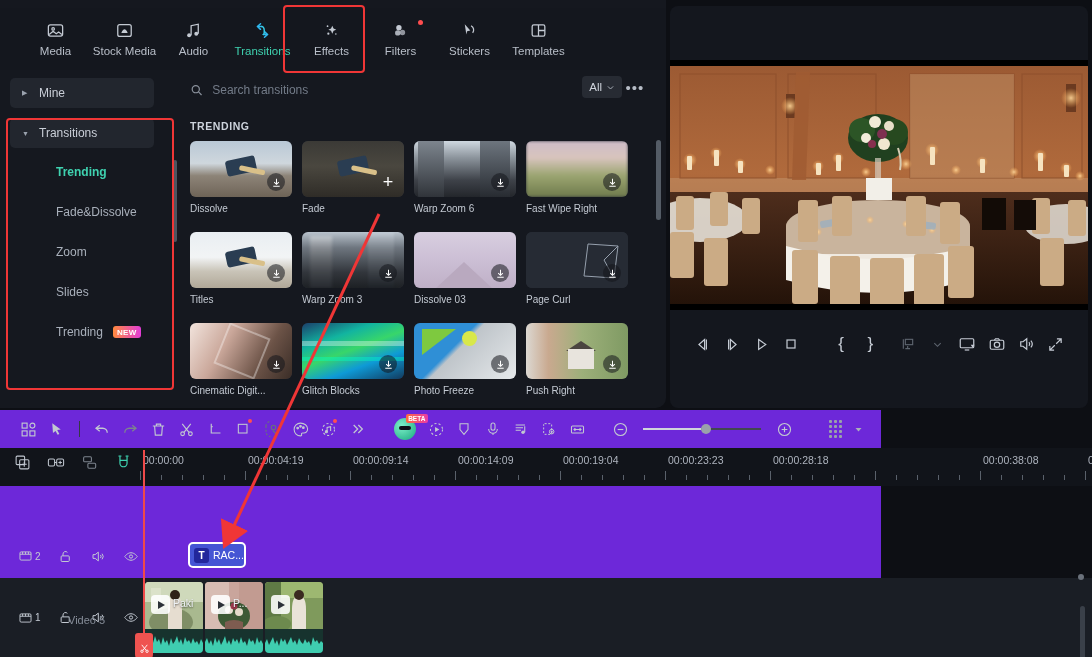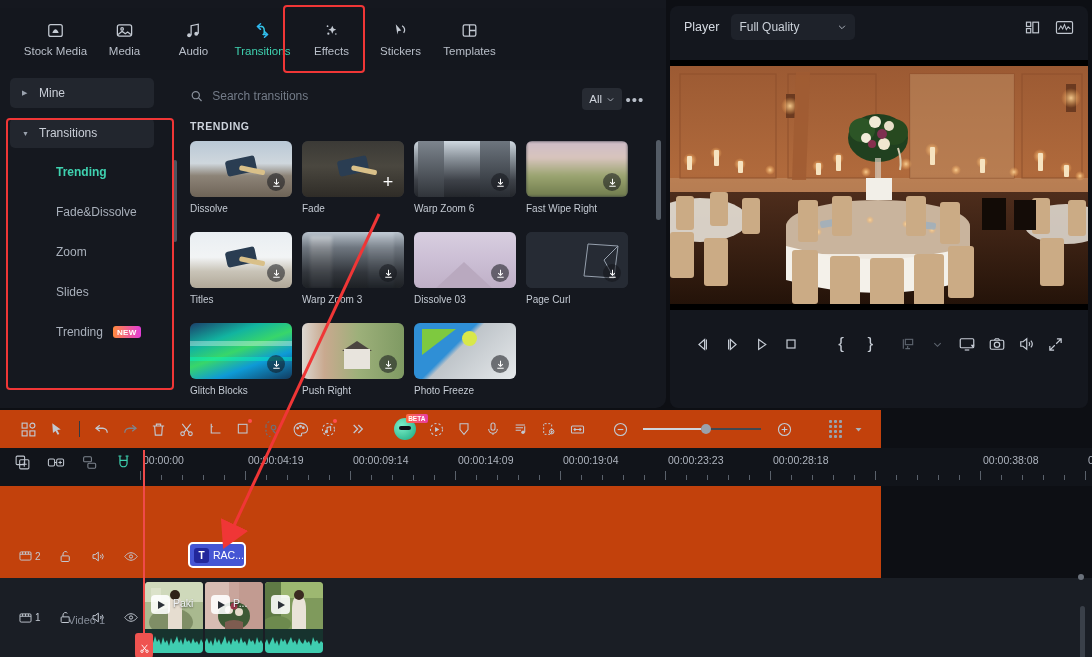--- a/index.html
+++ b/index.html
@@ -17,21 +17,21 @@
   .topnav{position:absolute;left:0;top:8px;width:666px;height:62px;background:#14171e;display:flex;align-items:center;padding-left:22px;gap:2px;}
   .navitem{width:67px;height:54px;display:flex;flex-direction:column;align-items:center;justify-content:center;gap:5px;border-radius:6px;cursor:pointer;position:relative;}
   .navitem .lbl{font-size:11.5px;color:#b9bfc9;white-space:nowrap;}
   .navitem.active .lbl{color:#3fd2b0;}
   .navitem svg{display:block;}
   .navdot{position:absolute;width:5px;height:5px;border-radius:50%;background:#ff4d4f;top:8px;right:11px;}
 
   .navhl{position:absolute;left:283px;top:5px;width:82px;height:68px;border:2.4px solid #f03636;border-radius:4px;pointer-events:none;}
 
   
-  .searchrow{position:absolute;left:0;top:76px;width:666px;height:34px;display:flex;align-items:flex-end;padding:0 18px 0 190px;}
+  .searchrow{position:absolute;left:0;top:76px;width:666px;height:34px;display:flex;align-items:flex-start;padding:0 18px 0 190px;}
   .searchbox{flex:1;display:flex;align-items:center;gap:9px;height:28px;}
   .searchbox input{background:transparent;border:0;outline:none;color:#cfd4dc;font-size:12px;font-family:"Liberation Sans",sans-serif;width:100%;}
   .searchbox input::placeholder{color:#737b88;}
   .allbtn{display:flex;align-items:center;gap:4px;background:#272b33;border-radius:4px;height:22px;padding:0 7px;font-size:11.5px;color:#cfd4dc;cursor:pointer;}
   .dots{display:flex;align-items:center;justify-content:center;width:26px;height:22px;cursor:pointer;color:#b6bcc6;font-size:15px;letter-spacing:1px;}
 
   
   .sidebar{position:absolute;left:10px;top:78px;width:170px;height:322px;}
   .sbrow{height:30px;display:flex;align-items:center;border-radius:5px;margin-bottom:10px;padding-left:12px;gap:9px;cursor:pointer;}
   .sbrow.box{background:#22262e;width:144px;}
@@ -98,21 +98,21 @@
   .seek .knob{position:absolute;left:1px;top:-4.5px;width:12px;height:12px;border-radius:50%;background:#fff;border:2px solid #fff;}
   .tc{background:#11141a;border-radius:4px;padding:3px 8px;font-size:11.5px;color:#d9dee5;}
   .tcsep{font-size:11.5px;color:#8b929d;}
   .tctot{font-size:11.5px;color:#d9dee5;}
   .btnrow{display:flex;align-items:center;padding:0 18px;height:40px;gap:0;}
   .pbtn{width:34px;height:34px;display:flex;align-items:center;justify-content:center;cursor:pointer;color:#c6ccd5;}
   .pbtn.dim{color:#5d646e;}
   .sp{flex:1;}
 
   
-  .timeline{position:absolute;left:0;top:410px;width:881px;height:247px;background:#c2410c;}
+  .timeline{position:absolute;left:0;top:410px;width:881px;height:247px;background:#6d28d9;}
   .ttools{height:38px;display:flex;align-items:center;padding:0 14px;gap:0;}
   .tool{width:30px;height:30px;display:flex;align-items:center;justify-content:center;cursor:pointer;color:#c2c8d1;position:relative;}
   .tool.dim{color:#6a717b;}
   .tool .rd{position:absolute;width:4px;height:4px;border-radius:50%;background:#ff4d4f;top:5px;right:6px;}
   .divider{width:1px;height:16px;background:#343a44;margin:0 8px;}
   .aiicon{width:22px;height:22px;border-radius:50%;background:radial-gradient(circle at 35% 35%,#7ef0c9,#17a77f);position:relative;}
   .aiicon::after{content:"";position:absolute;left:5px;top:8px;width:12px;height:4px;border-radius:2px;background:#0e1116;}
   .beta{position:absolute;top:0px;right:-6px;font-size:6.5px;font-weight:bold;color:#fff;background:linear-gradient(90deg,#ff6a3d,#e83ca8);border-radius:2px;padding:1px 2.5px;}
   .zslider{display:flex;align-items:center;gap:0;}
   .ztrack{width:118px;height:2px;background:#41474f;position:relative;margin:0 8px;}
@@ -160,33 +160,33 @@
 <body>
 
 <div class="app">
 
   <div class="leftpanel">
 
     <div class="topnav">
 
       <div class="navitem">
         <svg width="19" height="19" viewBox="0 0 24 24" fill="none" stroke="#c4cad3" stroke-width="1.6">
-          <rect x="3.5" y="4.5" width="17" height="15" rx="2.5"></rect>
-            <path d="M8 15c1.2-3 2.6-4.5 4-4.5s2.8 1.5 4 4.5z" fill="#c4cad3" stroke="none"></path>
-        </svg>
-        <span class="lbl">Stock Media</span>
-      </div>
-
-      <div class="navitem">
-        <svg width="19" height="19" viewBox="0 0 24 24" fill="none" stroke="#c4cad3" stroke-width="1.6">
           <rect x="3" y="5" width="18" height="14" rx="2.5"></rect>
             <circle cx="9" cy="10" r="1.6"></circle>
             <path d="M4 17l5-4 4 3 3-2 4 3"></path>
         </svg>
         <span class="lbl">Media</span>
+      </div>
+
+      <div class="navitem">
+        <svg width="19" height="19" viewBox="0 0 24 24" fill="none" stroke="#c4cad3" stroke-width="1.6">
+          <rect x="3.5" y="4.5" width="17" height="15" rx="2.5"></rect>
+            <path d="M8 15c1.2-3 2.6-4.5 4-4.5s2.8 1.5 4 4.5z" fill="#c4cad3" stroke="none"></path>
+        </svg>
+        <span class="lbl">Stock Media</span>
       </div>
 
       <div class="navitem">
         <svg width="19" height="19" viewBox="0 0 24 24" fill="none" stroke="#c4cad3" stroke-width="1.6">
           <path d="M9 18V6l9-2v12"></path>
             <circle cx="6.5" cy="18" r="2.5" fill="#c4cad3" stroke="none"></circle>
             <circle cx="15.5" cy="16" r="2.5" fill="#c4cad3" stroke="none"></circle>
         </svg>
         <span class="lbl">Audio</span>
       </div>
@@ -204,20 +204,29 @@
       <div class="navitem">
         <svg width="19" height="19" viewBox="0 0 24 24" fill="#c4cad3">
           <path d="M13 6l1.6 3.6L18 11l-3.4 1.4L13 16l-1.6-3.6L8 11l3.4-1.4z"></path>
           <circle cx="7" cy="6.5" r="1.1"></circle>
             <circle cx="17.5" cy="16.5" r="1"></circle>
             <circle cx="8" cy="16" r="1.4"></circle>
         </svg>
         <span class="lbl">Effects</span>
       </div>
 
+      <div class="navitem">
+        <span class="navdot"></span>
+        <svg width="19" height="19" viewBox="0 0 24 24" fill="#c4cad3">
+          <circle cx="10" cy="8.5" r="3.4"></circle>
+            <circle cx="8.5" cy="15" r="3.4" opacity=".85"></circle>
+            <circle cx="14.5" cy="14.5" r="3.4" opacity=".7"></circle>
+        </svg>
+        <span class="lbl">Filters</span>
+      </div>
 
       <div class="navitem">
         <svg width="19" height="19" viewBox="0 0 24 24" fill="none" stroke="#c4cad3" stroke-width="1.6">
           <path d="M6 4l7 8-4 1-1 4z" fill="#c4cad3" stroke="none"></path>
             <path d="M14 6a6 6 0 0 1 2 9"></path>
         </svg>
         <span class="lbl">Stickers</span>
       </div>
 
       <div class="navitem">
@@ -389,92 +398,85 @@
             </div>
             <div class="dl">
               <svg width="11" height="11" viewBox="0 0 24 24" fill="none" stroke="#fff" stroke-width="2.2">
                   <path d="M12 4v10M7 11l5 5 5-5M5 20h14"></path>
                 </svg>
             </div>
           </div>
           <div class="cap">Page Curl</div>
         </div>
 
+        <div class="cell">
+          <div class="thumb">
+            <div class="art a-cine">
+                <i></i>
+              </div>
+            <div class="dl">
+              <svg width="11" height="11" viewBox="0 0 24 24" fill="none" stroke="#fff" stroke-width="2.2">
+                  <path d="M12 4v10M7 11l5 5 5-5M5 20h14"></path>
+                </svg>
+            </div>
+          </div>
+          <div class="cap">Cinematic Digit...</div>
+        </div>
 
         <div class="cell">
           <div class="thumb">
             <div class="art a-glitch">
                 <i></i>
                 <u></u>
               </div>
             <div class="dl">
               <svg width="11" height="11" viewBox="0 0 24 24" fill="none" stroke="#fff" stroke-width="2.2">
                   <path d="M12 4v10M7 11l5 5 5-5M5 20h14"></path>
                 </svg>
             </div>
           </div>
           <div class="cap">Glitch Blocks</div>
         </div>
 
         <div class="cell">
           <div class="thumb">
+            <div class="art a-photo">
+                <i></i>
+                <u></u>
+              </div>
+            <div class="dl">
+              <svg width="11" height="11" viewBox="0 0 24 24" fill="none" stroke="#fff" stroke-width="2.2">
+                  <path d="M12 4v10M7 11l5 5 5-5M5 20h14"></path>
+                </svg>
+            </div>
+          </div>
+          <div class="cap">Photo Freeze</div>
+        </div>
+
+        <div class="cell">
+          <div class="thumb">
             <div class="art a-push">
                 <u></u>
                 <i></i>
               </div>
             <div class="dl">
               <svg width="11" height="11" viewBox="0 0 24 24" fill="none" stroke="#fff" stroke-width="2.2">
                   <path d="M12 4v10M7 11l5 5 5-5M5 20h14"></path>
                 </svg>
             </div>
           </div>
           <div class="cap">Push Right</div>
         </div>
 
-        <div class="cell">
-          <div class="thumb">
-            <div class="art a-photo">
-                <i></i>
-                <u></u>
-              </div>
-            <div class="dl">
-              <svg width="11" height="11" viewBox="0 0 24 24" fill="none" stroke="#fff" stroke-width="2.2">
-                  <path d="M12 4v10M7 11l5 5 5-5M5 20h14"></path>
-                </svg>
-            </div>
-          </div>
-          <div class="cap">Photo Freeze</div>
-        </div>
-
       </div>
       <div class="gscroll"></div>
     </div>
   </div>
 
   <div class="player">
-    <div class="phead">
-      <span class="ttl">Player</span>
-      <div class="qual">
-        <span>Full Quality</span>
-        <svg width="10" height="10" viewBox="0 0 24 24" fill="none" stroke="#aab0ba" stroke-width="2.4">
-            <path d="M5 9l7 7 7-7"></path>
-          </svg>
-      </div>
-      <div class="pheadicons">
-        <svg width="17" height="17" viewBox="0 0 24 24" fill="none" stroke="#c1c7d0" stroke-width="1.7">
-          <rect x="3.5" y="4.5" width="6" height="6"></rect>
-            <rect x="3.5" y="13.5" width="6" height="6"></rect>
-            <rect x="12.5" y="4.5" width="8" height="15"></rect>
-        </svg>
-        <svg width="19" height="17" viewBox="0 0 26 22" fill="none" stroke="#c1c7d0" stroke-width="1.6">
-          <rect x="2" y="3" width="22" height="16" rx="2"></rect>
-            <path d="M5 14l3-5 2.5 4 2.5-6 2.5 7 2.5-4 3 3" stroke-width="1.4"></path>
-        </svg>
-      </div>
-    </div>
 
     <div class="pvid">
       <svg width="418" height="250" viewBox="0 0 418 250">
         <defs>
           <linearGradient id="wall" x1="0" y1="0" x2="0" y2="1">
             <stop offset="0%" stop-color="#9c5a33"></stop>
               <stop offset="45%" stop-color="#b06a3c"></stop>
               <stop offset="100%" stop-color="#7d4527"></stop>
           </linearGradient>
           <linearGradient id="floor" x1="0" y1="0" x2="0" y2="1">
@@ -977,21 +979,21 @@
             </svg>
           <svg width="16" height="15" viewBox="0 0 24 24" fill="none" stroke="#c3c9d2" stroke-width="1.6">
               <path d="M4 9v6h3.5l5 4V5l-5 4z"></path>
               <path d="M16 9.5a4 4 0 0 1 0 5"></path>
               <path d="M18.5 7.5a7 7 0 0 1 0 9"></path>
             </svg>
           <svg width="16" height="15" viewBox="0 0 24 24" fill="none" stroke="#c3c9d2" stroke-width="1.6">
               <path d="M2 12s4-6 10-6 10 6 10 6-4 6-10 6-10-6-10-6z"></path>
               <circle cx="12" cy="12" r="2.6"></circle>
             </svg>
-          <span class="trklabel">Video 1</span>
+          <span class="trklabel">Video 5</span>
         </div>
 
         <div class="vclip" style="left:145px;width:58px;">
           <div class="vthumb" style="background:linear-gradient(160deg,#b9c79e 0%,#cfd6b8 35%,#8e9a7a 60%,#6f7a5e 100%);">
             <svg width="58" height="47" viewBox="0 0 58 47">
               <rect width="58" height="47" fill="#a9b98f"></rect>
                 <rect x="0" y="0" width="58" height="20" fill="#cfd9bb"></rect>
               <ellipse cx="26" cy="40" rx="22" ry="14" fill="#7f8e66"></ellipse>
               <path d="M30 14 q7 0 7 12 v21 h-14 v-21 q0-12 7-12z" fill="#e6ddd0"></path>
               <circle cx="30" cy="13" r="5" fill="#2f2118"></circle>

